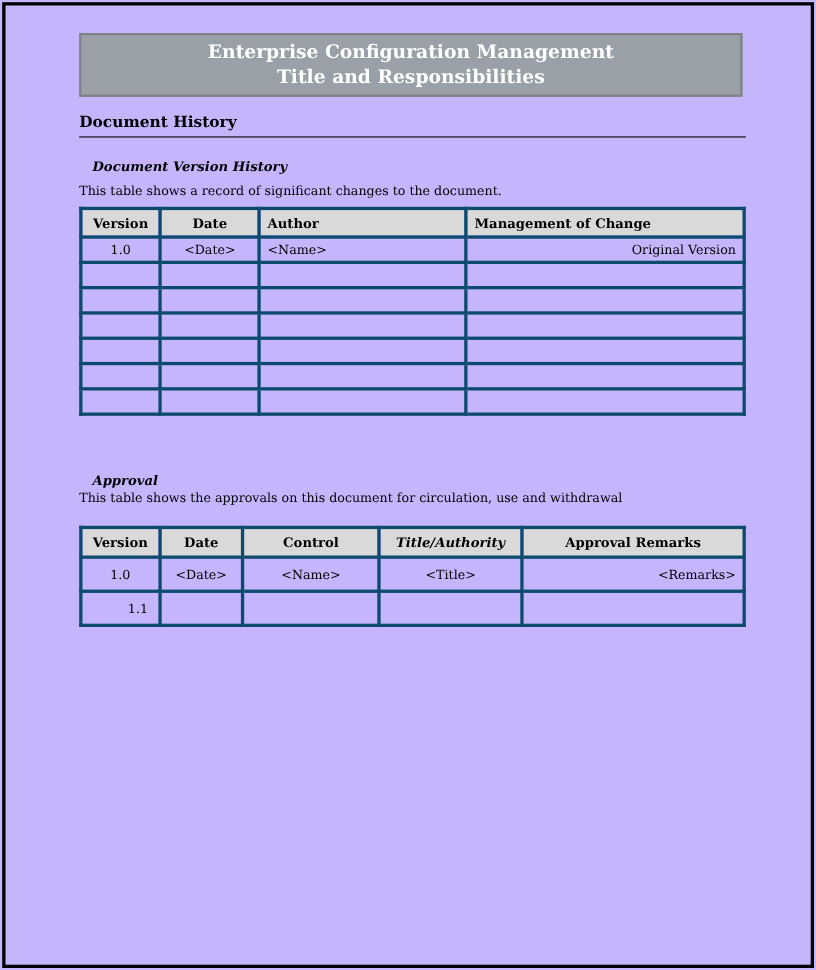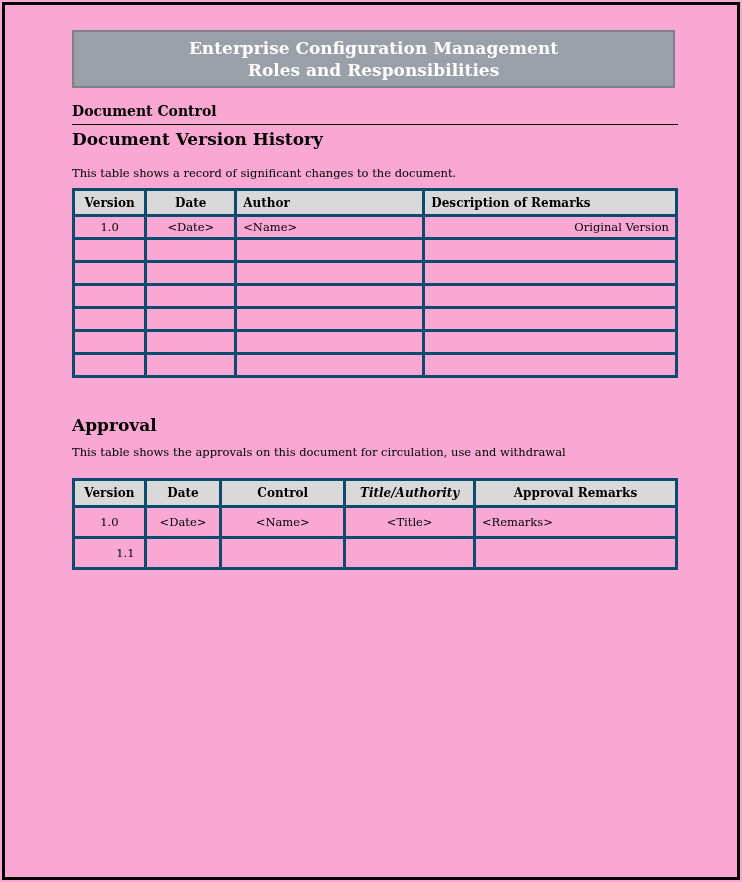--- a/index.html
+++ b/index.html
@@ -1,20 +1,20 @@
 <!DOCTYPE html>
 <html style="--banner-bg: #9AA0A8; --banner-border: #7E8288; --table-header-bg: #D9D9D9; --page-border: #000000;"><head>
 <meta charset="utf-8">
 <style>
   html, body { margin: 0; padding: 0; background: #ffffff; }
   .page {
     position: relative;
     width: 742px;
     height: 882px;
-    background: #f9a8d4;
+    background: #c4b5fd;
     font-family: "DejaVu Serif", "Liberation Serif", serif;
     color: #000000;
     overflow: hidden;
   }
   .page-border {
     position: absolute;
     inset: 2px;
     border: 3px solid #000000;
     pointer-events: none;
   }
@@ -46,24 +46,25 @@
     font-size: 14px;
     line-height: 17px;
     font-weight: bold;
     padding-bottom: 4px;
     border-bottom: 1.5px solid #000000;
   }
   .sub-heading {
     position: absolute;
     left: 72px;
     width: 606px;
-    margin: 0;
-    font-size: 17px;
+    margin: 12px;
+    font-size: 12px;
     line-height: 16px;
     font-weight: bold;
+    font-style: italic;
   }
   .vh-heading { top: 131px; }
   .ap-heading { top: 417px; }
   .body-text {
     position: absolute;
     left: 72px;
     width: 606px;
     margin: 0;
     font-size: 11.5px;
     line-height: 14px;
@@ -99,40 +100,40 @@
   .ap-table tbody tr { height: 31px; }
 </style>
 </head>
 <body>
 
 <div class="page">
   <div class="page-border"></div>
 
   <header class="banner">
     <div>Enterprise Configuration Management</div>
-    <div>Roles and Responsibilities</div>
+    <div>Title and Responsibilities</div>
   </header>
 
-  <h1 class="doc-control">Document Control</h1>
+  <h1 class="doc-control">Document History</h1>
 
   <h2 class="sub-heading vh-heading">Document Version History</h2>
   <p class="body-text vh-desc">This table shows a record of significant changes to the document.</p>
   <table class="doc-table vh-table">
       <colgroup>
         <col style="width: 12%;">
         <col style="width: 14.9%;">
         <col style="width: 31.2%;">
         <col style="width: 41.9%;">
       </colgroup>
       <thead>
         <tr>
           <th style="text-align: center;">Version</th>
           <th style="text-align: center;">Date</th>
           <th style="text-align: left;">Author</th>
-          <th style="text-align: left;">Description of Remarks</th>
+          <th style="text-align: left;">Management of Change</th>
         </tr>
       </thead>
       <tbody>
         <tr>
           <td style="text-align: center;">1.0</td>
           <td style="text-align: center;">&lt;Date&gt;</td>
           <td style="text-align: left;">&lt;Name&gt;</td>
           <td style="text-align: right;">Original Version</td>
         </tr>
         <tr>
@@ -192,21 +193,21 @@
           <th style="text-align: center; font-style: italic;">Title/Authority</th>
           <th style="text-align: center;">Approval Remarks</th>
         </tr>
       </thead>
       <tbody>
         <tr>
           <td style="text-align: center;">1.0</td>
           <td style="text-align: center;">&lt;Date&gt;</td>
           <td style="text-align: center;">&lt;Name&gt;</td>
           <td style="text-align: center;">&lt;Title&gt;</td>
-          <td style="text-align: left;">&lt;Remarks&gt;</td>
+          <td style="text-align: right;">&lt;Remarks&gt;</td>
         </tr>
         <tr>
           <td style="text-align: center; padding-left: 38px;">1.1</td>
           <td style="text-align: center;"></td>
           <td style="text-align: center;"></td>
           <td style="text-align: center;"></td>
           <td style="text-align: left;"></td>
         </tr>
       </tbody>
     </table>

